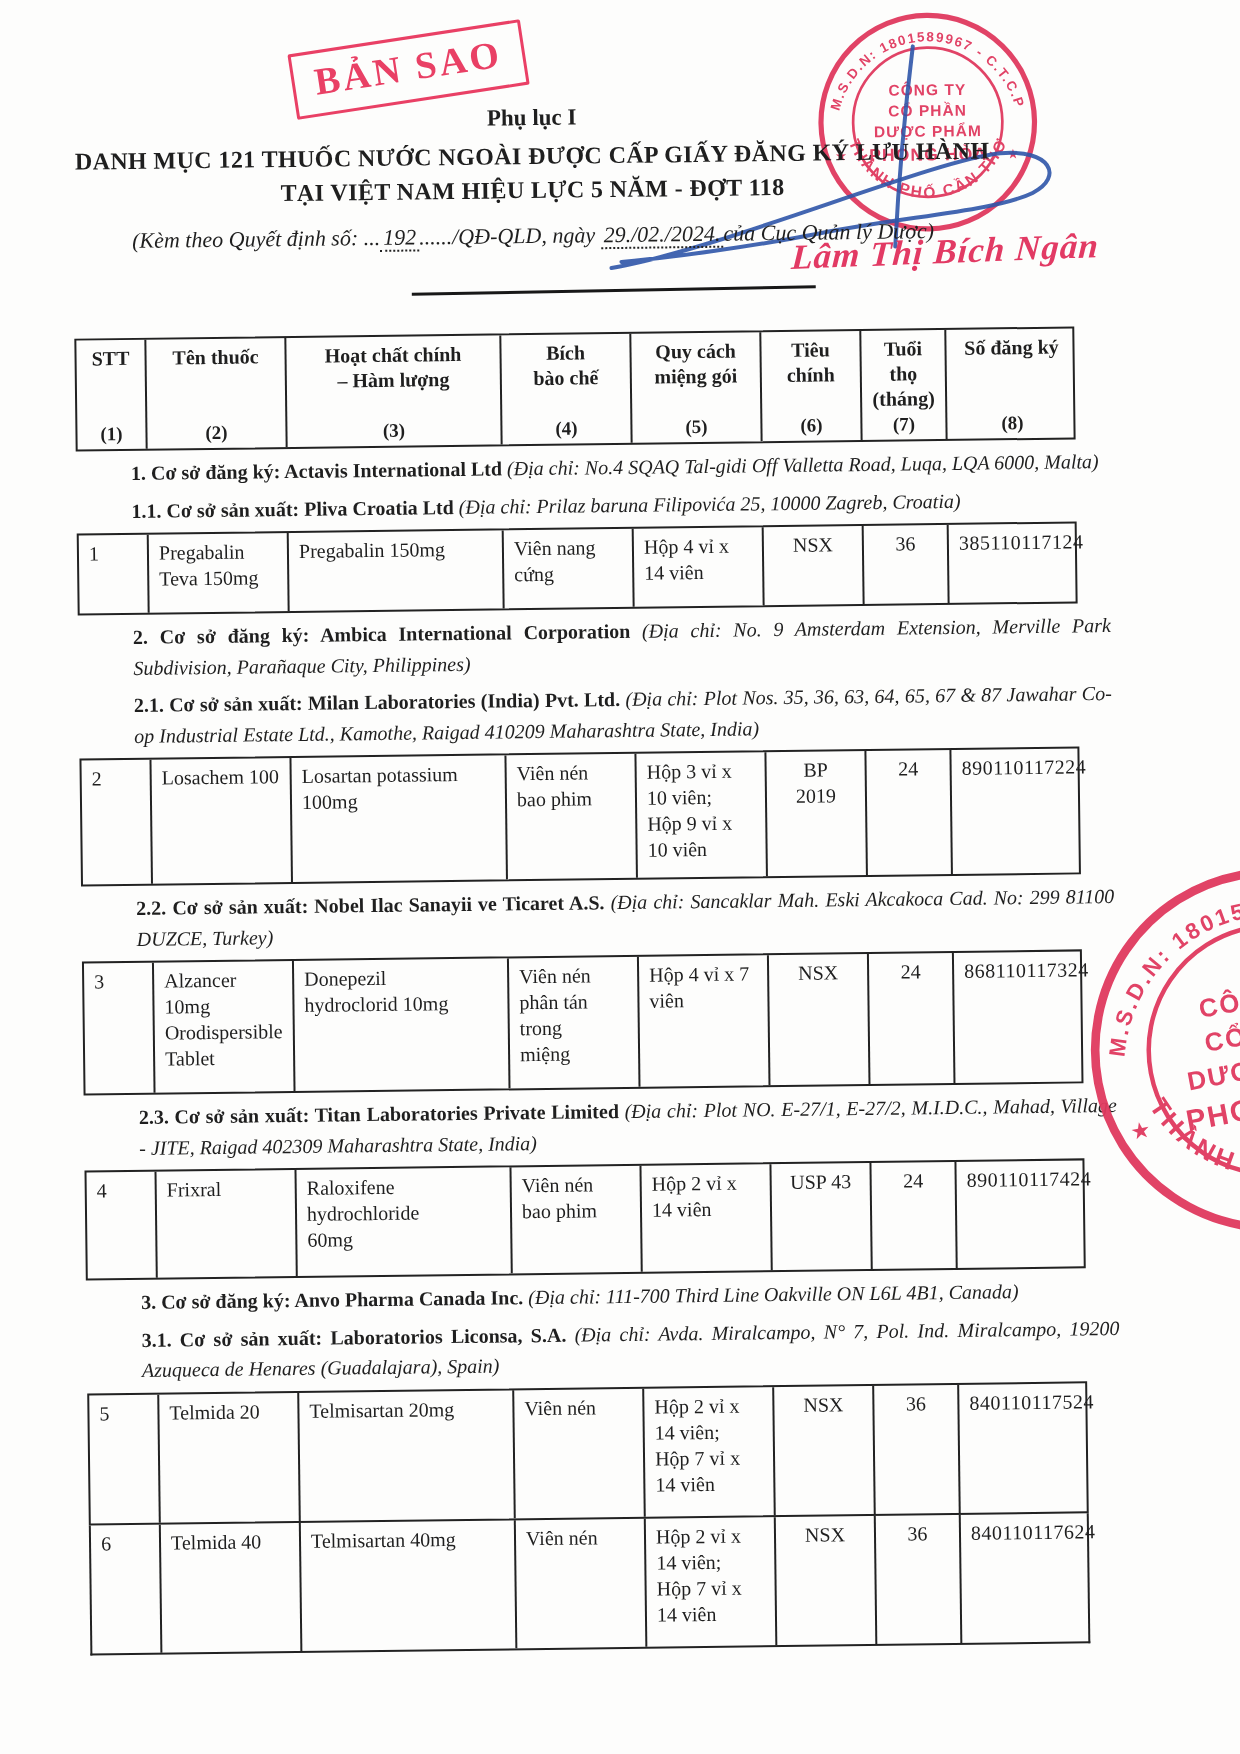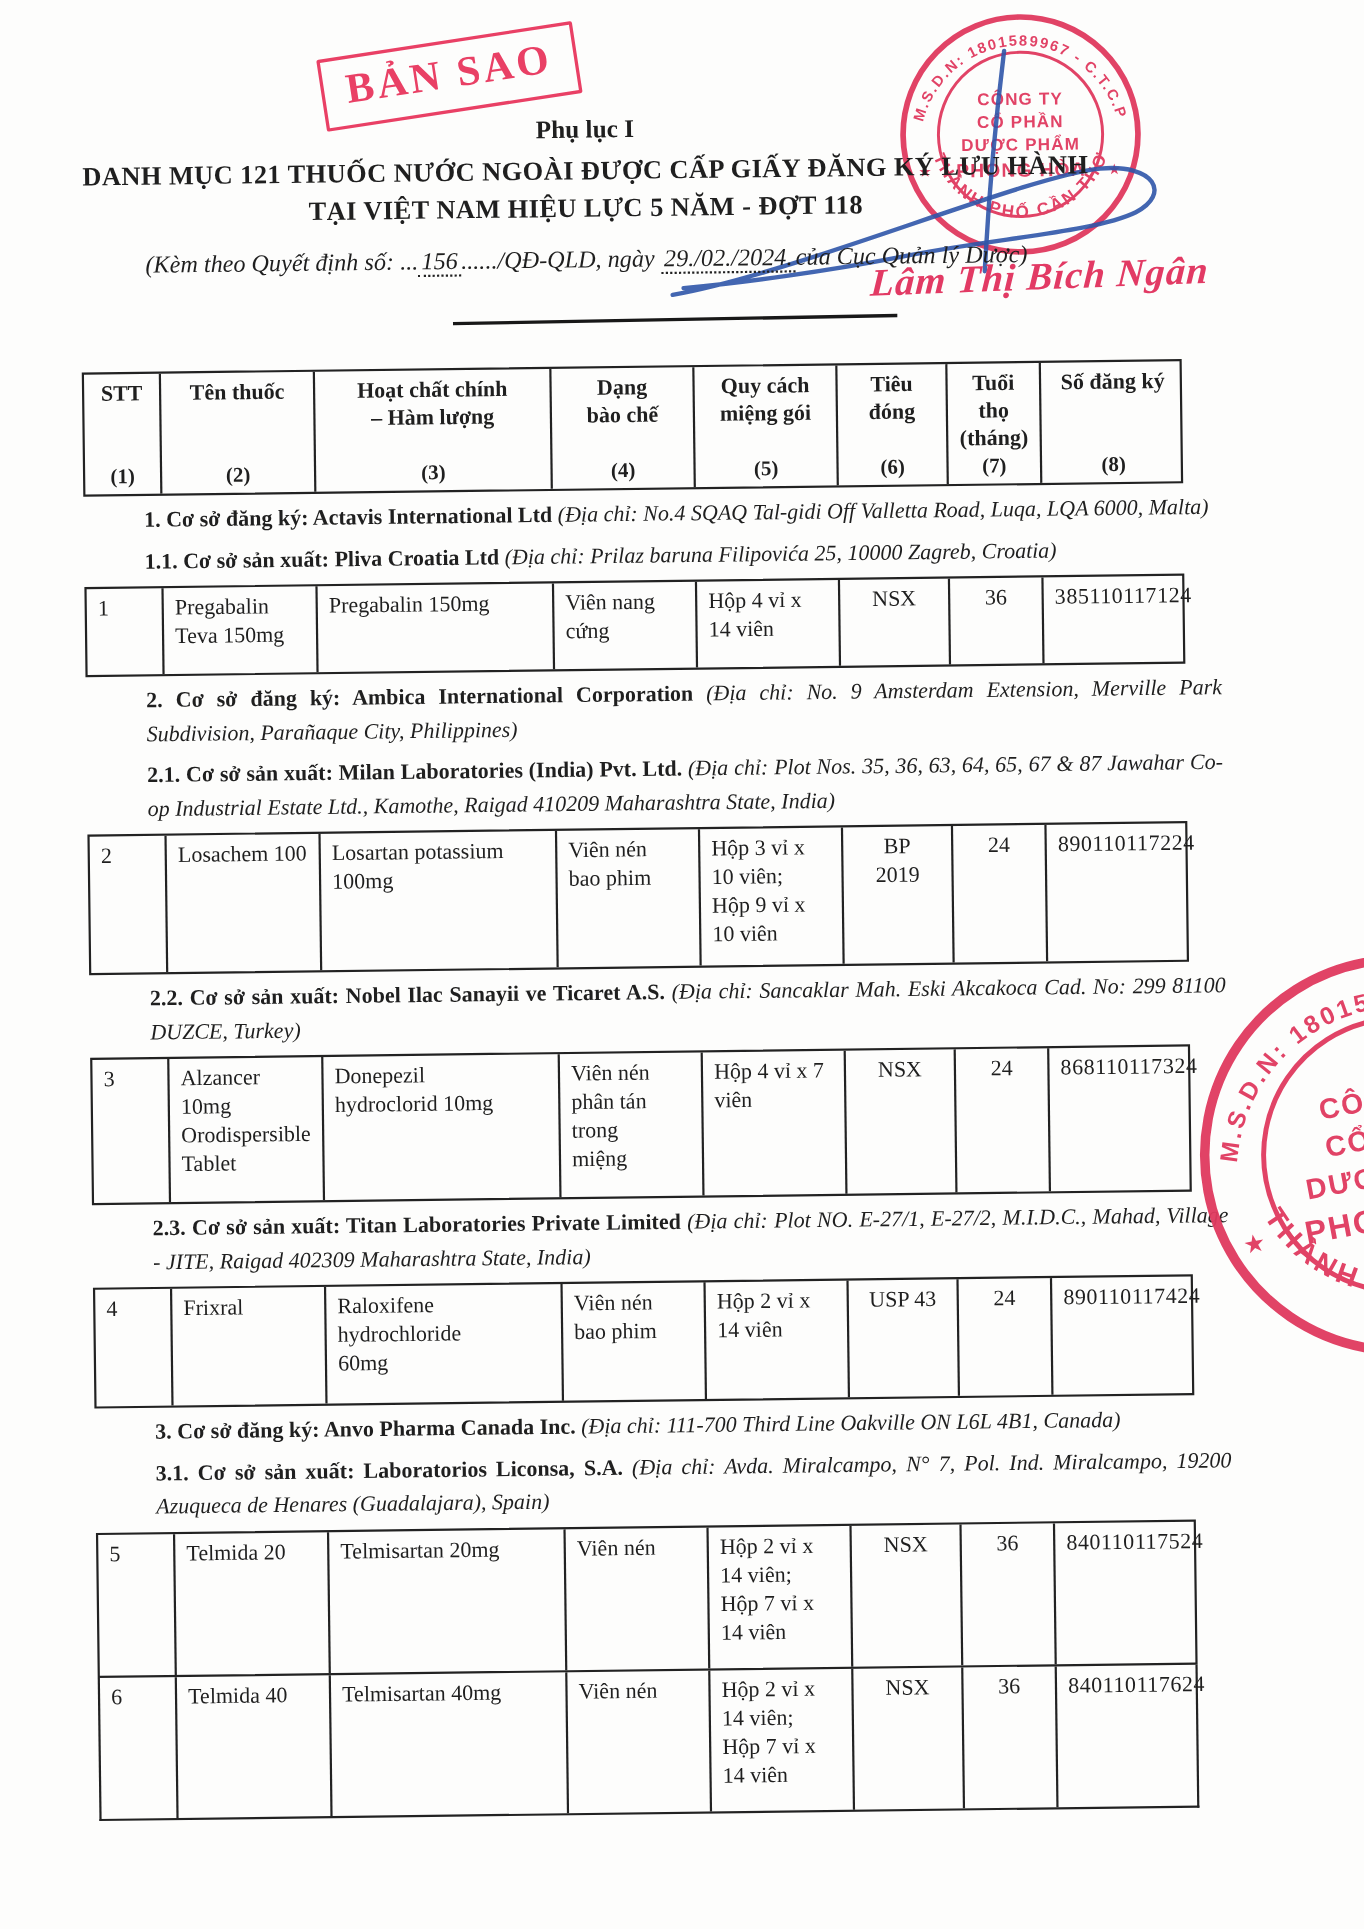--- a/index.html
+++ b/index.html
@@ -77,38 +77,38 @@
     </svg>
 
     <svg class="scribble" width="500" height="250" viewBox="0 0 500 250">
       <path d="M 292,214 C 296,150 302,88 312,14"></path>
       <path d="M 8,232 C 120,214 330,128 398,122 C 448,118 462,146 430,162 C 392,180 300,184 216,200 C 150,212 70,222 18,226"></path>
     </svg>
 
     <div class="centerband appendix">Phụ lục I</div>
     <div class="centerband title1">DANH MỤC 121 THUỐC NƯỚC NGOÀI ĐƯỢC CẤP GIẤY ĐĂNG KÝ LƯU HÀNH</div>
     <div class="centerband title2">TẠI VIỆT NAM HIỆU LỰC 5 NĂM - ĐỢT 118</div>
-    <div class="centerband subtitle"><span>(Kèm theo Quyết định số: ...</span><span class="dotted">156</span><span>....../QĐ-QLD, ngày </span><span class="dotted">29./02./2024.</span><span>của Cục Quản lý Dược)</span></div>
+    <div class="centerband subtitle"><span>(Kèm theo Quyết định số: ...</span><span class="dotted">192</span><span>....../QĐ-QLD, ngày </span><span class="dotted">29./02./2024.</span><span>của Cục Quản lý Dược)</span></div>
     <div class="subline"></div>
 
     <div class="signame">Lâm Thị Bích Ngân</div>
 
     <div class="tablewrap">
 
       <div class="tbox headbox" style="min-height:104px">
         <div><span>STT</span><span class="cnum">(1)</span></div>
         <div><span>Tên thuốc</span><span class="cnum">(2)</span></div>
         <div><span>Hoạt chất chính
 – Hàm lượng</span><span class="cnum">(3)</span></div>
-        <div><span>Dạng
+        <div><span>Bích
 bào chế</span><span class="cnum">(4)</span></div>
         <div><span>Quy cách
 miệng gói</span><span class="cnum">(5)</span></div>
         <div><span>Tiêu
-đóng</span><span class="cnum">(6)</span></div>
+chính</span><span class="cnum">(6)</span></div>
         <div><span>Tuổi
 thọ
 (tháng)</span><span class="cnum">(7)</span></div>
         <div><span>Số đăng ký</span><span class="cnum">(8)</span></div>
       </div>
 
       <p class="sec"><span class="b">1. Cơ sở đăng ký: Actavis International Ltd</span> <span class="i">(Địa chỉ: No.4 SQAQ Tal-gidi Off Valletta Road, Luqa, LQA 6000, Malta)</span></p>
       <p class="sec"><span class="b">1.1. Cơ sở sản xuất: Pliva Croatia Ltd</span> <span class="i">(Địa chỉ: Prilaz baruna Filipovića 25, 10000 Zagreb, Croatia)</span></p>
 
       <div class="tbox" style="min-height:78px">

